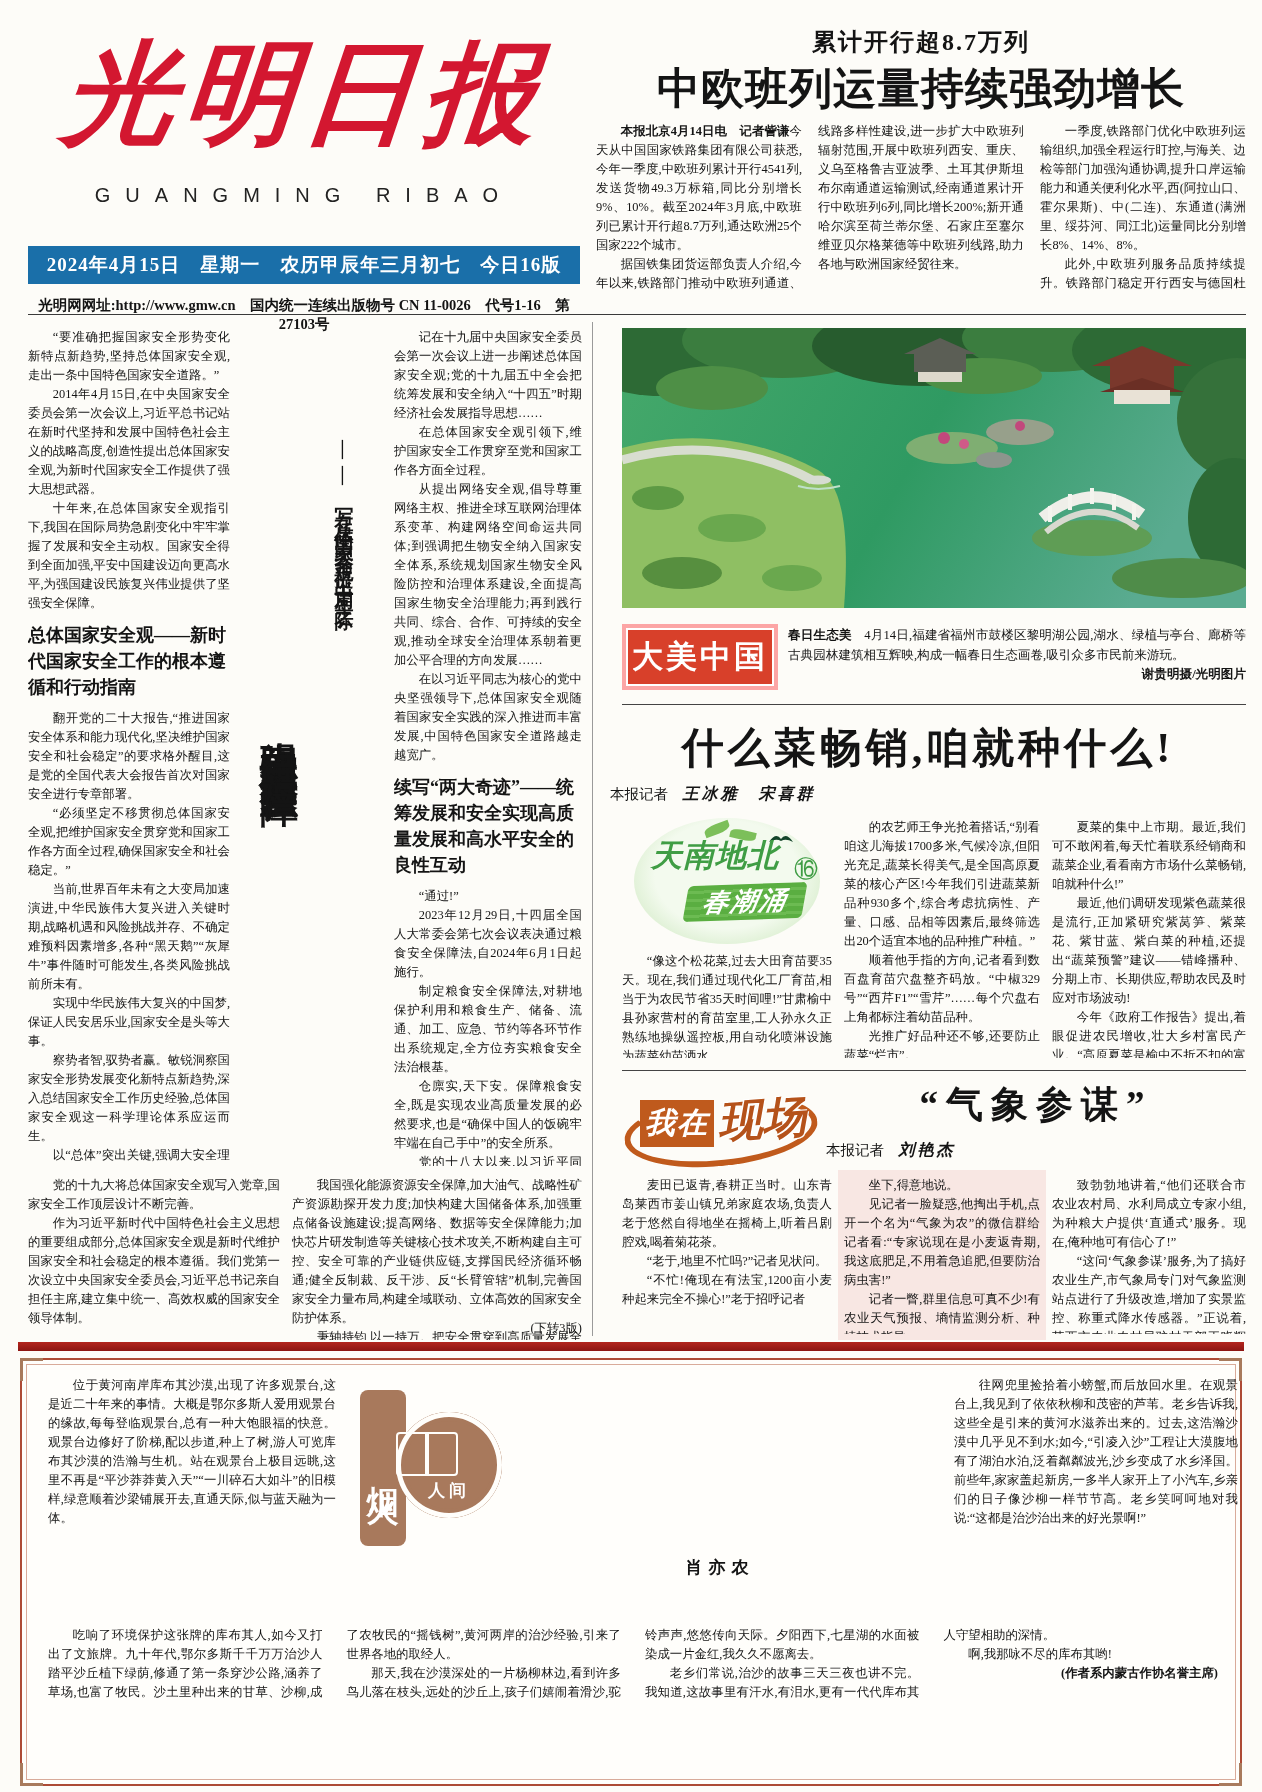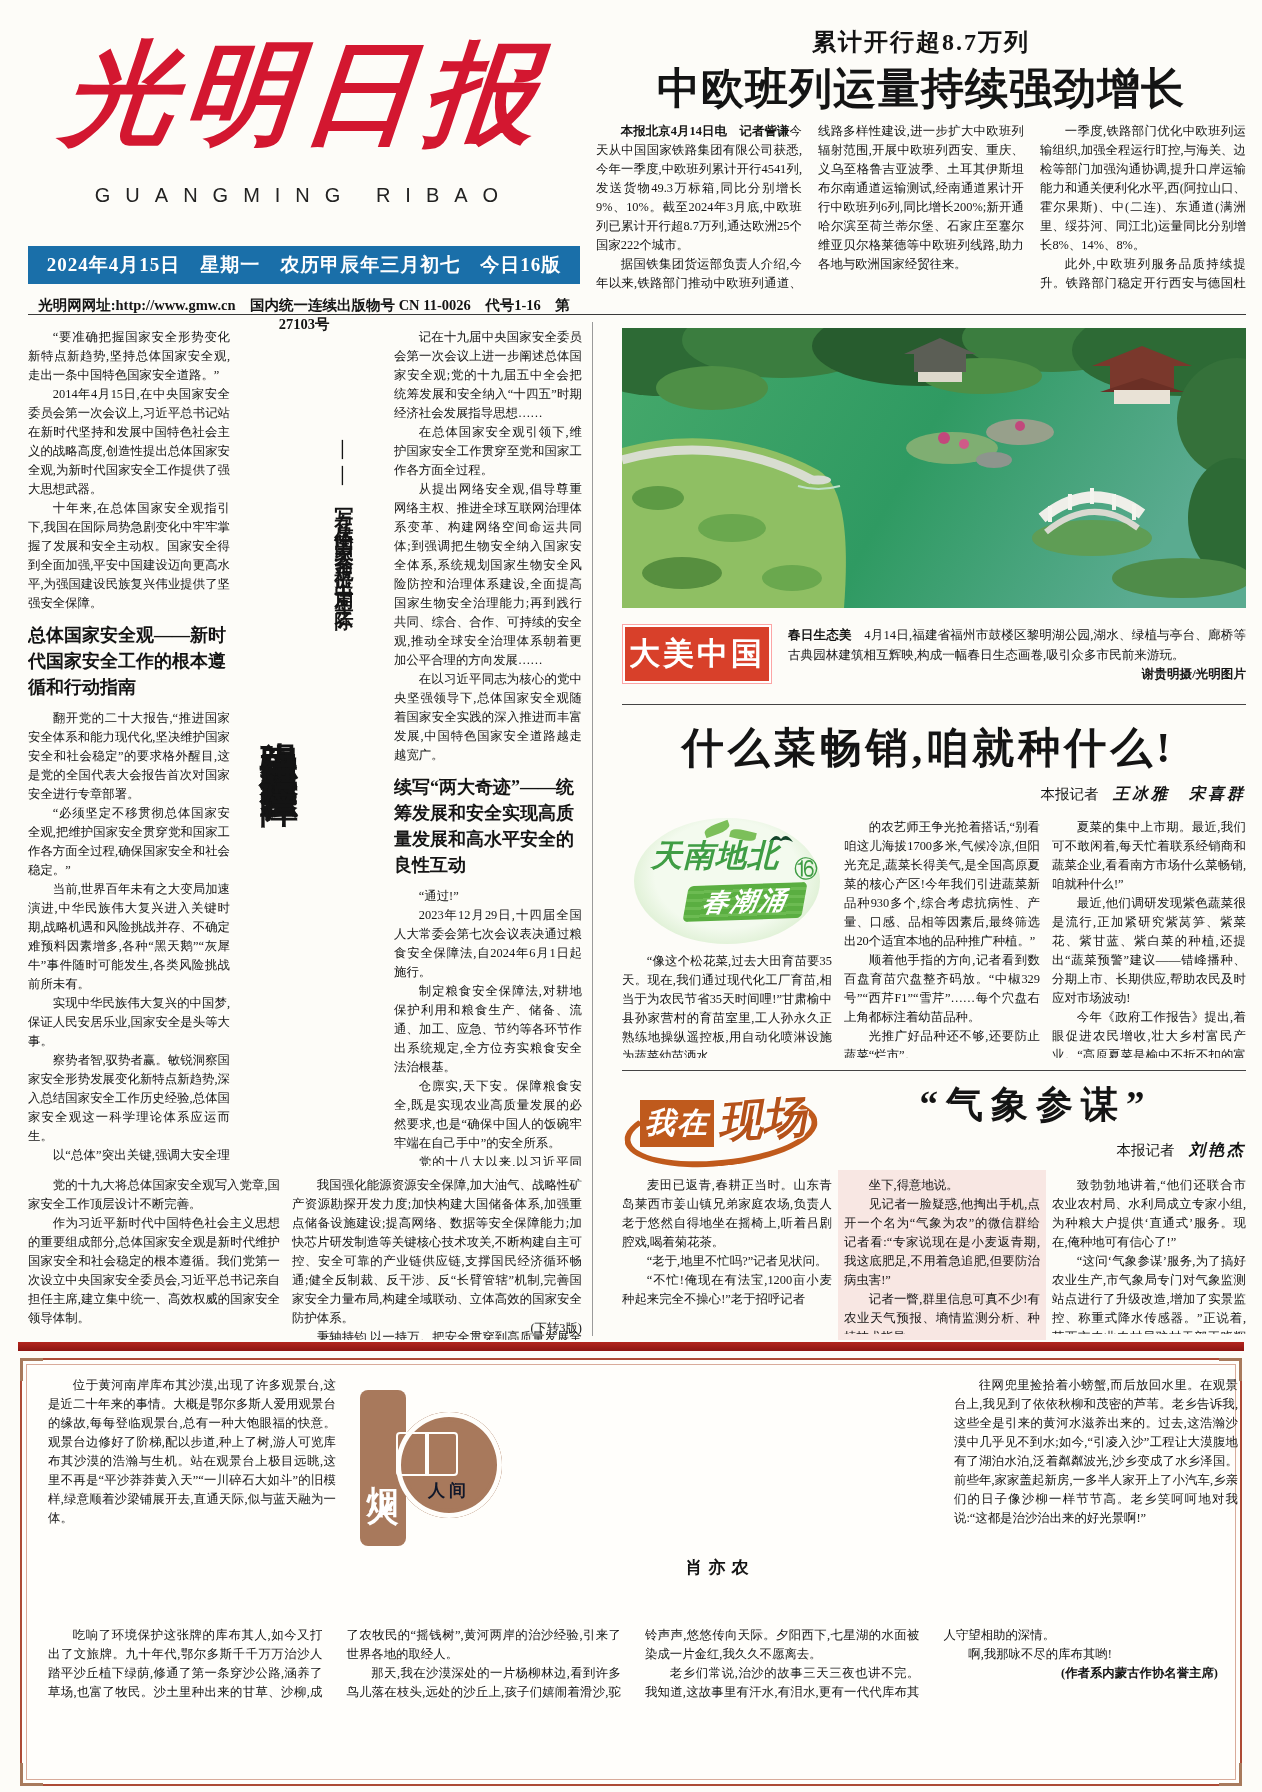--- a/index.html
+++ b/index.html
@@ -36,25 +36,25 @@
           font-size:19px;font-weight:bold;letter-spacing:7px;line-height:32px;}
   .f-col2{left:366px;top:4px;width:188px;height:838px;}
   .fb-a{left:0;top:852px;width:252px;height:164px;}
   .fb-b{left:264px;top:852px;width:290px;height:164px;}
   .jump{right:0;bottom:2px;font-weight:normal;font-size:12.4px;}
 
   
   .photo{left:12px;top:2px;width:624px;height:280px;display:block;}
   .badge{left:12px;top:298px;width:148px;height:58px;background:#d8402a;color:#fff;
          font-size:31px;font-weight:bold;text-align:center;line-height:58px;letter-spacing:3px;
-         box-shadow:inset 0 0 0 2px #fff,inset 0 0 0 4px #d8402a;border:1px solid #fca5a5;}
+         box-shadow:inset 0 0 0 2px #fff,inset 0 0 0 4px #d8402a;border:4px solid #fca5a5;}
   .caption{left:178px;top:300px;width:458px;font-size:12.6px;line-height:19.5px;text-align:justify;}
   .rrule{left:12px;width:624px;border-top:1px solid #444;}
   .veg-head{left:0;top:394px;width:636px;text-align:center;font-size:42px;font-weight:bold;letter-spacing:4px;}
-  .byline{text-align:right;font-size:14.5px;}
+  .byline{text-align:left;font-size:14.5px;}
   .byline b{font-size:16px;font-style:italic;letter-spacing:3px;}
   .veg-byline{left:0;top:458px;width:636px;}
   .col-a{left:12px;width:210px;}
   .col-b{left:234px;width:196px;}
   .col-c{left:442px;width:194px;}
   .veg-col{top:492px;height:240px;}
   .w-logo{left:12px;top:756px;width:198px;height:86px;}
   .w-head{left:216px;top:754px;width:420px;text-align:center;font-size:37px;font-weight:bold;letter-spacing:8px;}
   .w-byline{left:216px;top:814px;width:420px;}
   .w-col{top:850px;height:158px;}
@@ -99,21 +99,21 @@
   .bb-bottom{left:26px;top:266px;width:1170px;height:144px;column-count:4;column-gap:24px;}
   .note-right{text-align:right;text-indent:0;font-weight:bold;}
 
   
   .yh{position:relative;width:150px;height:164px;}
   .yh-bar{position:absolute;left:6px;top:2px;width:46px;height:156px;background:#a8795c;border-radius:8px;
           color:#fff;writing-mode:vertical-rl;text-align:center;font-size:32px;font-weight:bold;
           line-height:46px;letter-spacing:8px;}
   .yh-circle{position:absolute;left:42px;top:24px;width:106px;height:106px;border-radius:50%;
              background:#a8795c;box-shadow:inset 0 0 0 5px #fffefb,inset 0 0 0 9px #a8795c;}
-  .yh-circle span{position:absolute;left:0;right:0;bottom:16px;text-align:center;color:#0f172a;
+  .yh-circle span{position:absolute;left:0;right:0;bottom:16px;text-align:center;color:#ffffff;
              font-size:17px;letter-spacing:4px;font-weight:bold;}
   .yh-lattice{position:absolute;left:24px;top:20px;width:58px;height:40px;
               border:2px solid #fffefb;border-radius:4px;
               background:linear-gradient(90deg,transparent 46%,#fffefb 46% 54%,transparent 54%);}
 </style>
 </head>
 <body>
 
 <div id="page">
 

